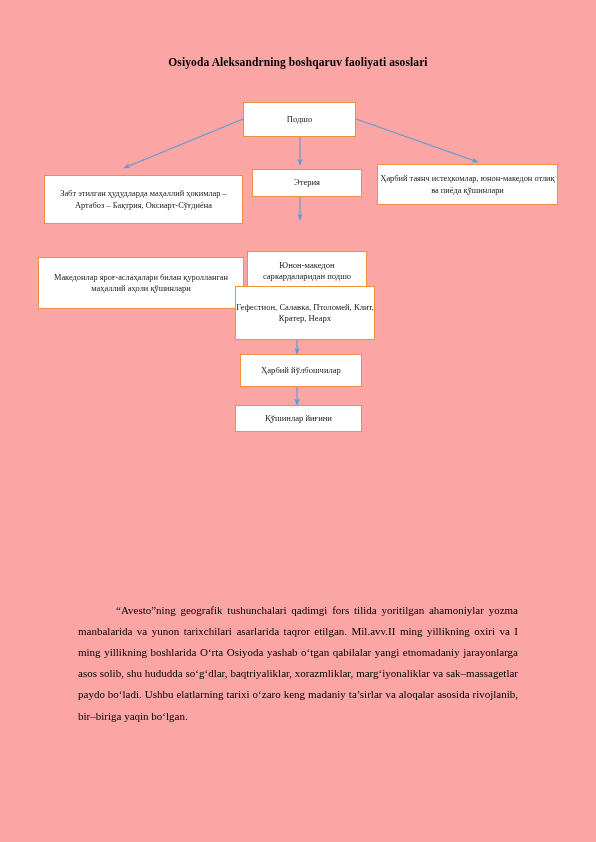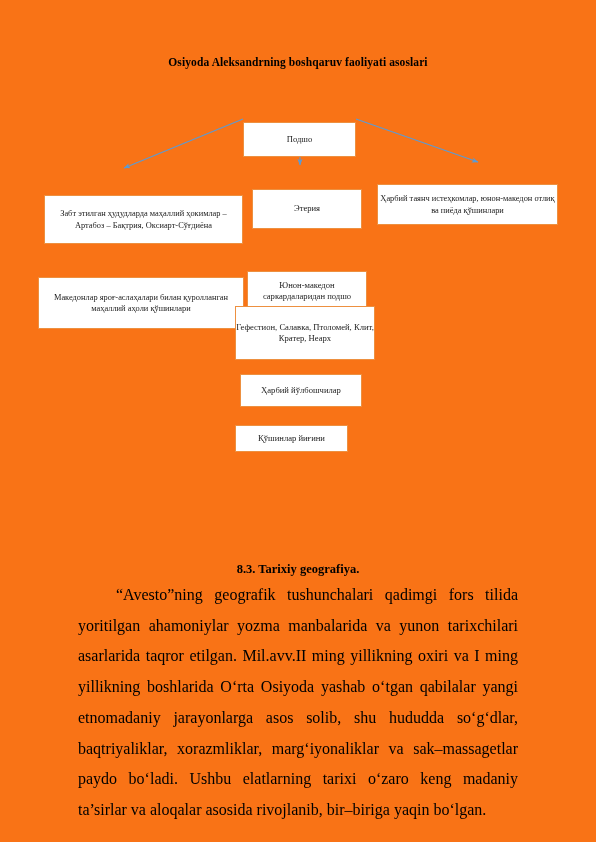--- a/index.html
+++ b/index.html
@@ -4,21 +4,21 @@
 <style>
   html, body {
     margin: 0;
     padding: 0;
     background: #ffffff;
   }
   .page {
     position: relative;
     width: 596px;
     height: 842px;
-    background: #f97316;
+    background: #fca5a5;
     overflow: hidden;
     font-family: "Liberation Serif", "DejaVu Serif", serif;
     color: #000000;
   }
 
   
   .doc-title {
     position: absolute;
     left: 0;
     top: 56px;
@@ -51,53 +51,52 @@
     border: 1.7px solid #ED9040;
     background: #ffffff;
     display: flex;
     align-items: center;
     justify-content: center;
     text-align: center;
     font-size: 8.6px;
     line-height: 1.32;
     color: #1a1a1a;
     padding: 2px 0;
-    margin-top: 20px;
   }
   .node span { display: block; width: 100%; }
 
   
   #n-podsho     { left: 243px; top: 10px;  width: 113px; height: 35px; }
   #n-zabt       { left: 44px;  top: 83px;  width: 199px; height: 49px; font-size: 8.4px; }
-  #n-eteriya    { left: 252px; top: 77px;  width: 110px; height: 40px; font-family: Liberation Serif, serif; }
+  #n-eteriya    { left: 252px; top: 77px;  width: 110px; height: 28px; font-family: Liberation Serif, serif; }
   #n-harbiy-t   { left: 377px; top: 72px;  width: 181px; height: 41px; font-size: 8.4px; }
   #n-makedonlar { left: 38px;  top: 165px; width: 206px; height: 52px; font-size: 8.4px; }
   #n-yunon      { left: 247px; top: 159px; width: 120px; height: 52px; z-index: 2; }
   #n-gefestion  { left: 235px; top: 194px; width: 140px; height: 54px; z-index: 3; }
   #n-harbiy-y   { left: 240px; top: 262px; width: 122px; height: 33px; z-index: 3; }
-  #n-qoshinlar  { left: 235px; top: 313px; width: 113px; height: 27px; z-index: 3; }
+  #n-qoshinlar  { left: 235px; top: 313px; width: 127px; height: 27px; z-index: 3; }
 
   
   .section-heading {
     position: absolute;
     left: 0;
     top: 562px;
     width: 596px;
     text-align: center;
     font-size: 12.5px;
     font-weight: bold;
   }
 
   
   .body-copy {
     position: absolute;
     left: 78px;
-    top: 580px;
+    top: 600px;
     width: 440px;
-    font-size: 16px;
+    font-size: 11px;
     line-height: 1.92;
     text-align: justify;
     text-indent: 38px;
     hyphens: none;
   }
 </style>
 </head>
 <body>
 
 <div class="page">
@@ -159,17 +158,16 @@
     <div class="node" id="n-harbiy-y">
       <span>Ҳарбий йўлбошчилар</span>
     </div>
 
     <div class="node" id="n-qoshinlar">
       <span>Қўшинлар йиғини</span>
     </div>
 
   </div>
 
-  <div class="section-heading">8.3. Tarixiy geografiya.</div>
 
   <div class="body-copy">“Avesto”ning geografik tushunchalari qadimgi fors tilida yoritilgan ahamoniylar yozma manbalarida va yunon tarixchilari asarlarida taqror etilgan. Mil.avv.II ming yillikning oxiri va  I ming yillikning boshlarida O‘rta Osiyoda yashab o‘tgan qabilalar yangi etnomadaniy jarayonlarga asos solib, shu hududda so‘g‘dlar, baqtriyaliklar, xorazmliklar, marg‘iyonaliklar va sak–massagetlar paydo bo‘ladi. Ushbu elatlarning tarixi o‘zaro keng madaniy ta’sirlar va aloqalar asosida rivojlanib, bir–biriga yaqin bo‘lgan.</div>
 
 </div>
 
 </body></html>

